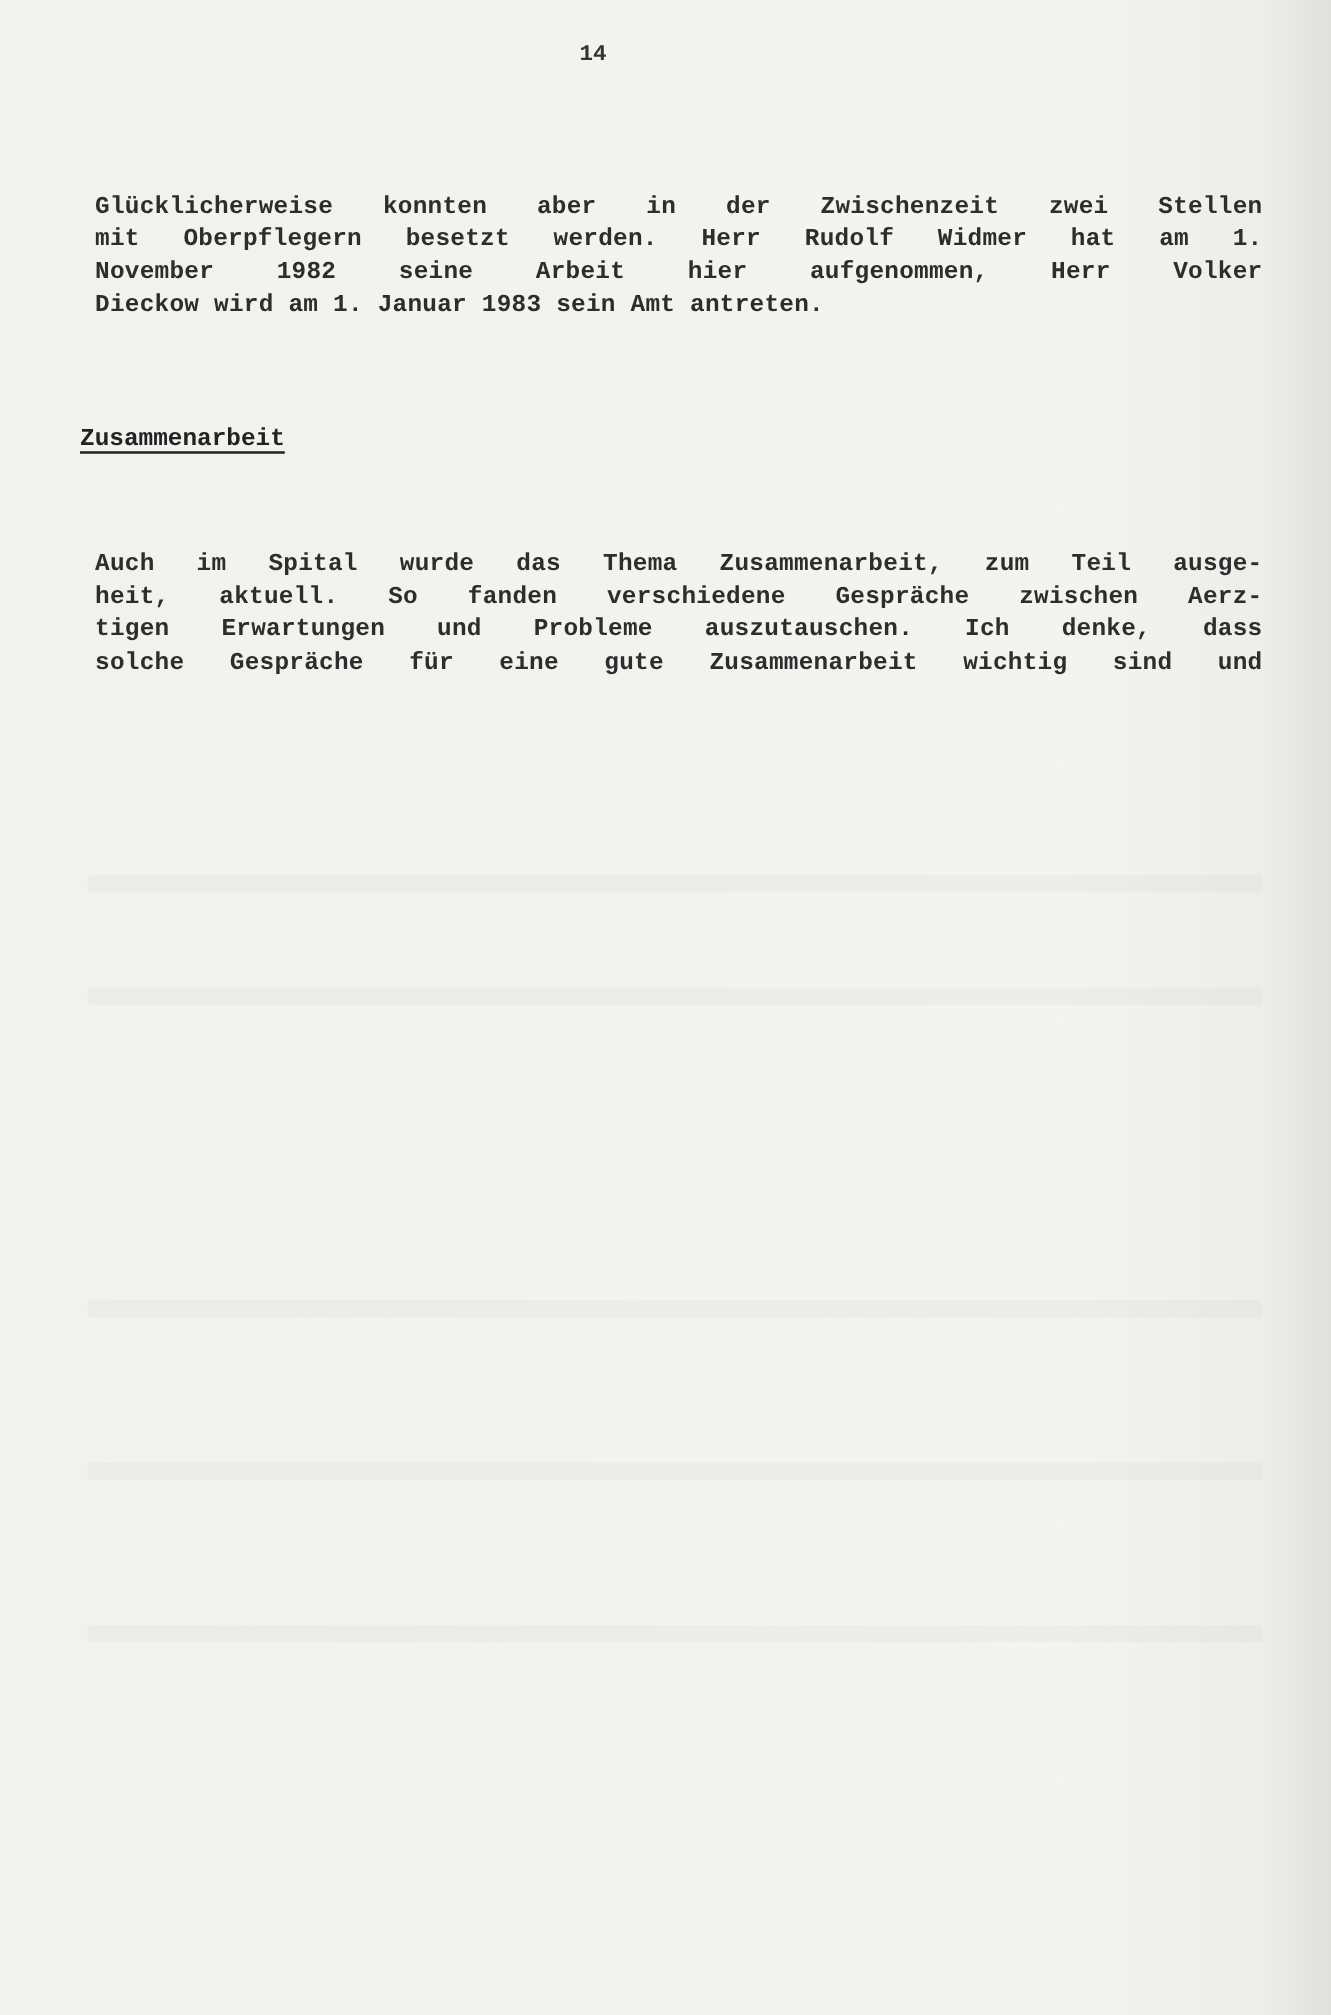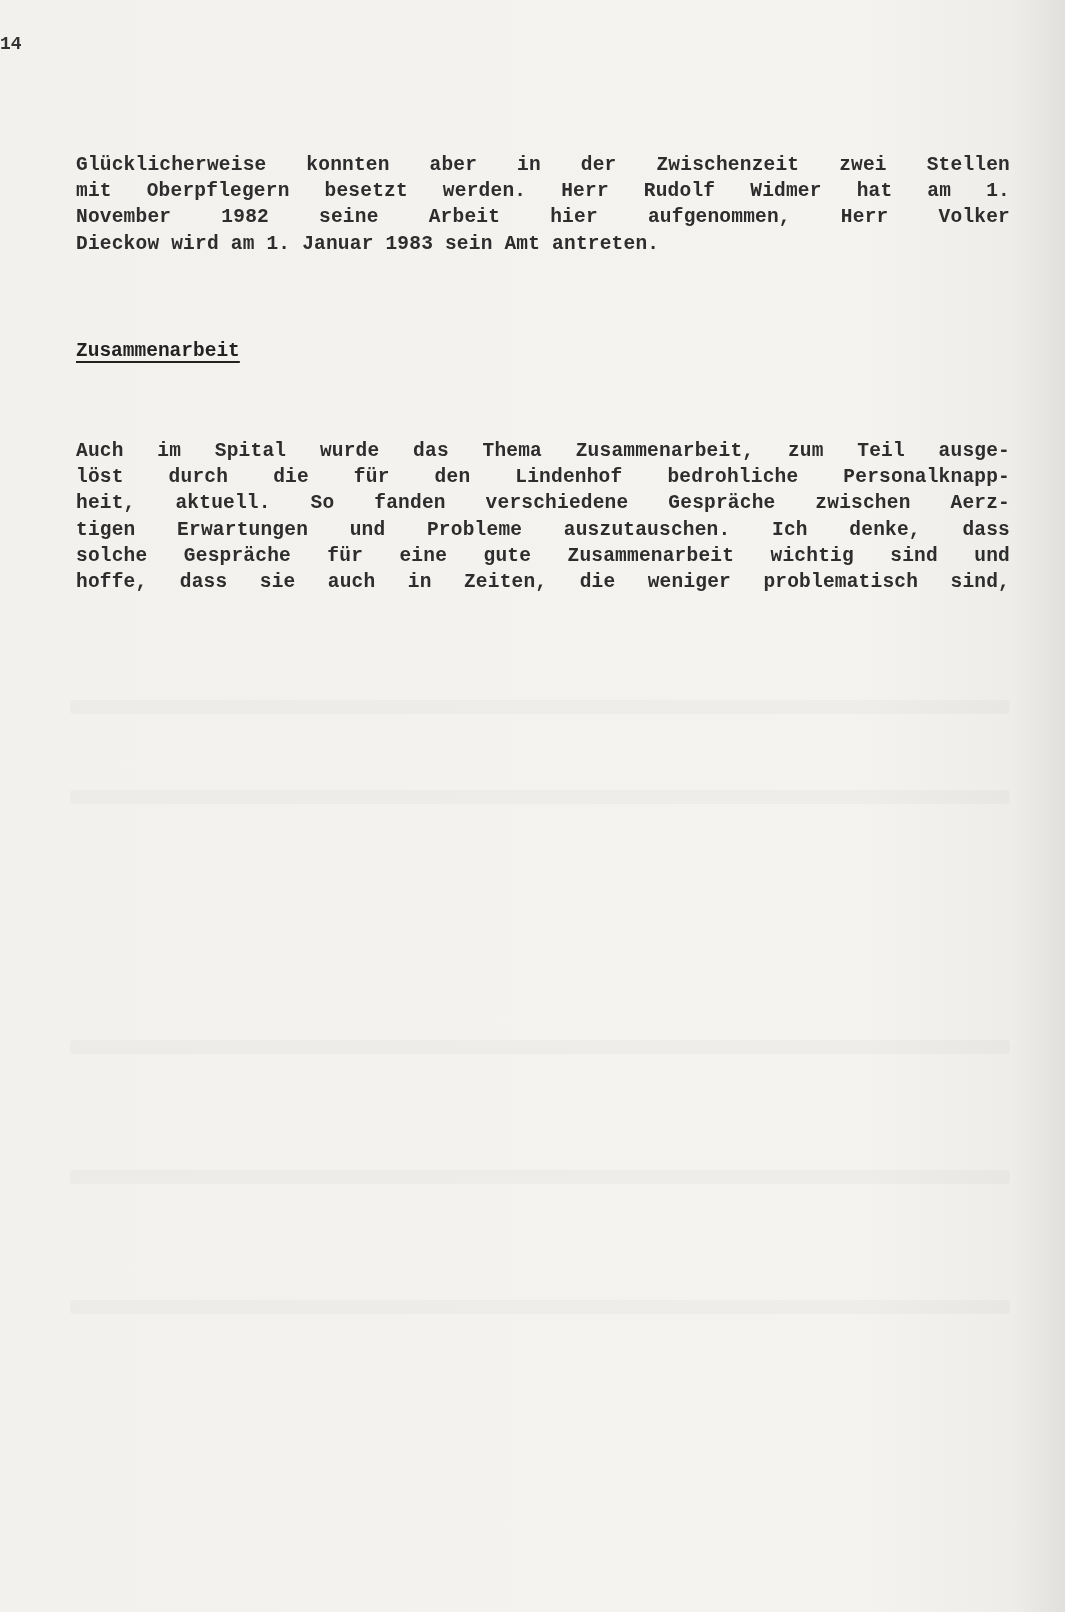--- a/index.html
+++ b/index.html
@@ -20,21 +20,21 @@
       left: 0; top: 0;
       width: 1065px;
       height: 1612px;
       background: linear-gradient(to right, #f3f1ee 0%, #f5f3f0 80%, #efedea 95%, #e2e0dd 100%);
     }
     .page-number {
       position: absolute;
       top: 34px;
       left: 0;
       width: 949px;
-      text-align: left;
+      text-align: center;
       font-size: 18px;
       font-weight: bold;
       color: #333;
     }
     .para {
       position: absolute;
       left: 76px;
       width: 934px;
       font-size: 19.5px;
       line-height: 26.2px;
@@ -49,21 +49,21 @@
       text-align: justify;
       text-align-last: justify;
       white-space: nowrap;
       font-family: Liberation Mono, monospace;
     }
     .para .line.last {
       text-align-last: left;
     }
     .heading {
       position: absolute;
-      left: 76px;
+      left: 64px;
       top: 340px;
       font-size: 19.5px;
       font-weight: bold;
       color: #222;
       text-decoration: underline;
       text-decoration-thickness: 2px;
       text-underline-offset: 5px;
     }
     #p1 { top: 152px; }
     #p2 { top: 438px; }
@@ -93,20 +93,18 @@
     <span class="line">Glücklicherweise konnten aber in der Zwischenzeit zwei Stellen</span>
     <span class="line">mit Oberpflegern besetzt werden. Herr Rudolf Widmer hat am 1.</span>
     <span class="line">November 1982 seine Arbeit hier aufgenommen, Herr Volker</span>
     <span class="line last">Dieckow wird am 1. Januar 1983 sein Amt antreten.</span>
   </div>
 
   <div class="heading">Zusammenarbeit</div>
 
   <div class="para" id="p2">
     <span class="line">Auch im Spital wurde das Thema Zusammenarbeit, zum Teil ausge-</span>
-    <span class="line">löst durch die für den Lindenhof bedrohliche Personalknapp-</span>
     <span class="line">heit, aktuell. So fanden verschiedene Gespräche zwischen Aerz-</span>
     <span class="line">tigen Erwartungen und Probleme auszutauschen. Ich denke, dass</span>
     <span class="line">solche Gespräche für eine gute Zusammenarbeit wichtig sind und</span>
-    <span class="line">hoffe, dass sie auch in Zeiten, die weniger problematisch sind,</span>
   </div>
 
 </div>
 
 </body></html>

